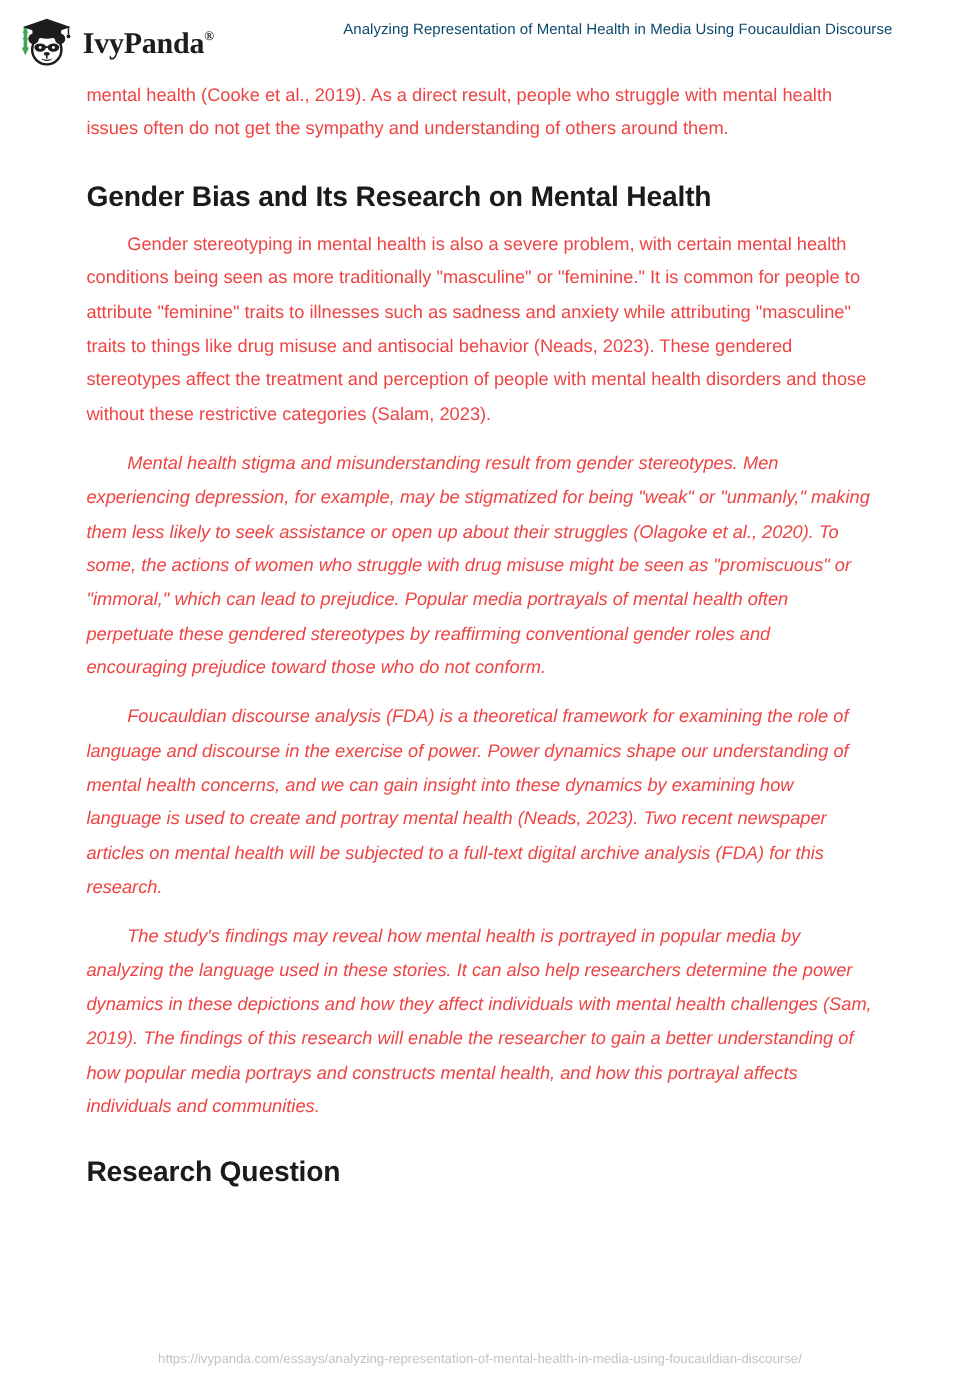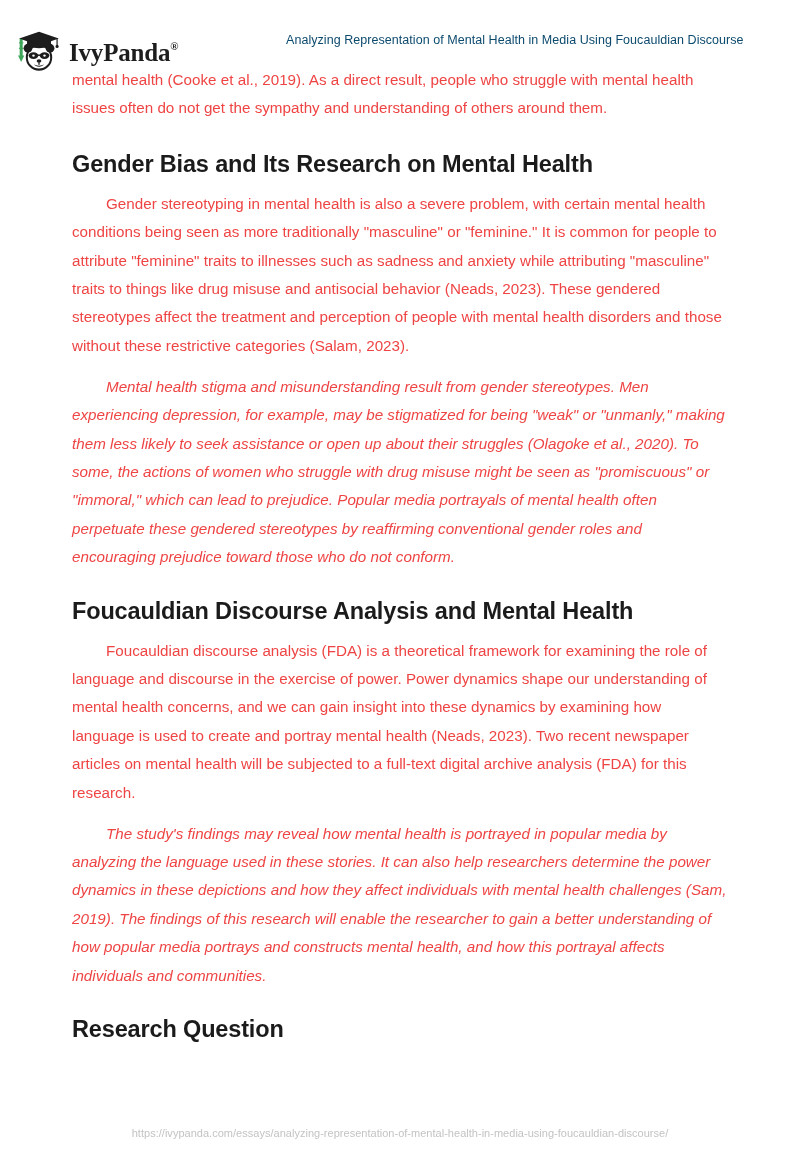--- a/index.html
+++ b/index.html
@@ -15,21 +15,21 @@
     height: 1160px;
     background: #ffffff;
     overflow: hidden;
     font-family: "Liberation Sans", sans-serif;
     -webkit-font-smoothing: antialiased;
   }
 
   
   .page-header {
     position: absolute;
-    top: 16px;
+    top: 0;
     left: 0;
     width: 652px;
     height: 62px;
     display: flex;
     align-items: flex-start;
   }
 
   .brand {
     position: absolute;
     left: 16px;
@@ -195,21 +195,20 @@
     </a>
 
     <div class="header-title">Analyzing Representation of Mental Health in Media Using Foucauldian Discourse</div>
   </div>
 
   <div class="content" id="content-root">
       <p>mental health (Cooke et al., 2019). As a direct result, people who struggle with mental health issues often do not get the sympathy and understanding of others around them.</p>
       <h2 class="first-heading">Gender Bias and Its Research on Mental Health</h2>
       <p class="indent">Gender stereotyping in mental health is also a severe problem, with certain mental health conditions being seen as more traditionally "masculine" or "feminine." It is common for people to attribute "feminine" traits to illnesses such as sadness and anxiety while attributing "masculine" traits to things like drug misuse and antisocial behavior (Neads, 2023). These gendered stereotypes affect the treatment and perception of people with mental health disorders and those without these restrictive categories (Salam, 2023).</p>
       <p class="indent">Mental health stigma and misunderstanding result from gender stereotypes. Men experiencing depression, for example, may be stigmatized for being "weak" or "unmanly," making them less likely to seek assistance or open up about their struggles (Olagoke et al., 2020). To some, the actions of women who struggle with drug misuse might be seen as "promiscuous" or "immoral," which can lead to prejudice. Popular media portrayals of mental health often perpetuate these gendered stereotypes by reaffirming conventional gender roles and encouraging prejudice toward those who do not conform.</p>
-      <h2>Foucauldian Discourse Analysis and Mental Health</h2>
       <p class="indent">Foucauldian discourse analysis (FDA) is a theoretical framework for examining the role of language and discourse in the exercise of power. Power dynamics shape our understanding of mental health concerns, and we can gain insight into these dynamics by examining how language is used to create and portray mental health (Neads, 2023). Two recent newspaper articles on mental health will be subjected to a full-text digital archive analysis (FDA) for this research.</p>
       <p class="indent">The study's findings may reveal how mental health is portrayed in popular media by analyzing the language used in these stories. It can also help researchers determine the power dynamics in these depictions and how they affect individuals with mental health challenges (Sam, 2019). The findings of this research will enable the researcher to gain a better understanding of how popular media portrays and constructs mental health, and how this portrayal affects individuals and communities.</p>
       <h2>Research Question</h2>
     </div>
 
   <div class="page-footer">
     <a class="footer-url" href="#">https://ivypanda.com/essays/analyzing-representation-of-mental-health-in-media-using-foucauldian-discourse/</a>
   </div>
 
 </div>

